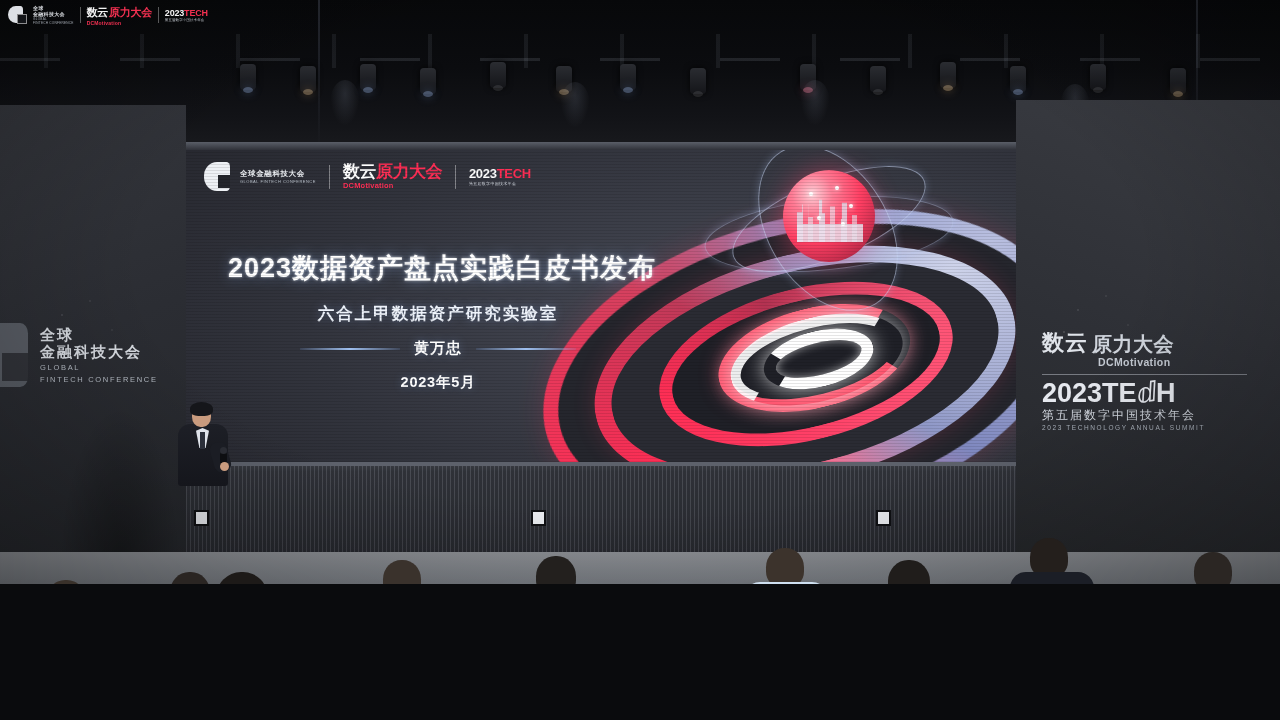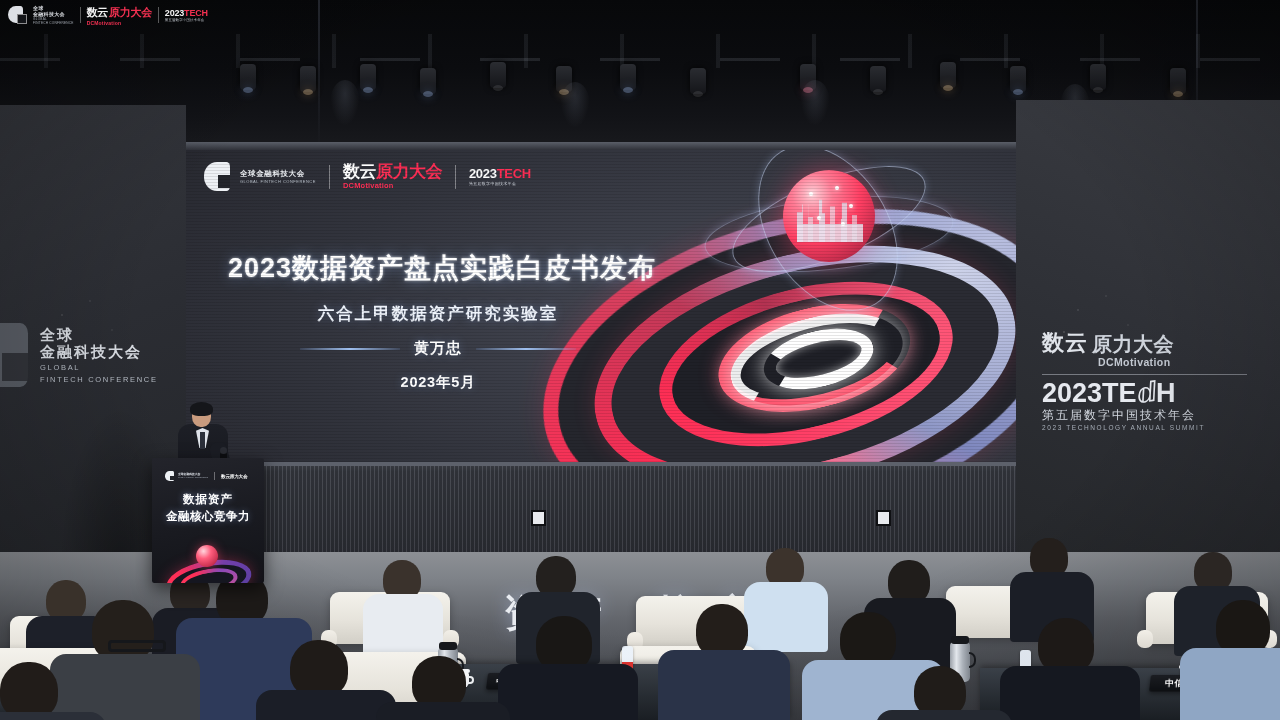--- a/index.html
+++ b/index.html
@@ -4,21 +4,21 @@
 <style>
   * { box-sizing: border-box; margin: 0; padding: 0; }
   html, body {
     width: 1280px; height: 720px;
     overflow: hidden;
     background: #0a0b0d;
     font-family: "Liberation Sans", "DejaVu Sans", sans-serif;
   }
   #stage {
     position: relative;
-    width: 1280px; height: 720px;
+    width: 1280px; height: 584px;
     overflow: hidden;
     background: #0c0d10;
   }
 
   
   .ceiling {
     position: absolute; left: 0; top: 0; width: 1280px; height: 150px;
     background:
       linear-gradient(180deg, #07080a 0%, #0b0c0f 45%, #121317 78%, #191a1e 100%);
   }
@@ -624,43 +624,20 @@
     <div class="sp-body"></div>
     <div class="sp-shirt"></div>
     <div class="sp-tie"></div>
     <div class="sp-arm"></div>
     <div class="sp-head"></div>
     <div class="sp-hair"></div>
     <div class="sp-mic"></div>
     <div class="sp-hand"></div>
   </div>
 
-  <div class="podium">
-    <div class="pod-head">
-      <div class="pod-mark">
-        <div class="blob"></div>
-          <div class="sq"></div>
-      </div>
-      <div>
-        <div class="pod-cn">全球金融科技大会</div>
-        <div class="pod-en">GLOBAL FINTECH CONFERENCE</div>
-      </div>
-      <div class="pod-sep"></div>
-      <div class="pod-dc">数云原力大会</div>
-    </div>
-    <div class="pod-title">
-      <div class="pt1">数据资产</div>
-      <div class="pt2">金融核心竞争力</div>
-    </div>
-    <div class="pod-gfx">
-      <div class="pod-ring"></div>
-      <div class="pod-ring2"></div>
-      <div class="pod-sphere"></div>
-    </div>
-  </div>
 
   <div class="floor-strip"></div>
   <div class="floor"></div>
 
   <div class="band-text">资产      核心</div>
 
   <div class="chair" style="left:330px; top:592px; width:120px; height:52px; z-index:8;">
       <div class="arm l"></div>
       <div class="arm r"></div>
     </div>

